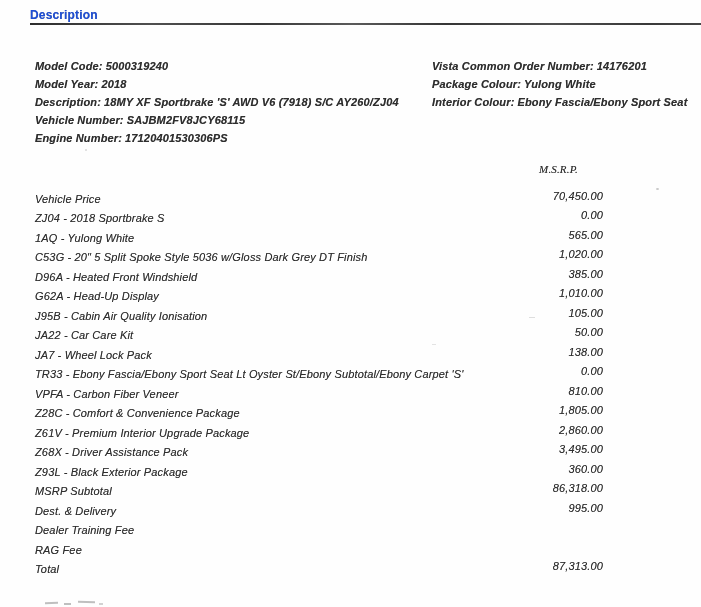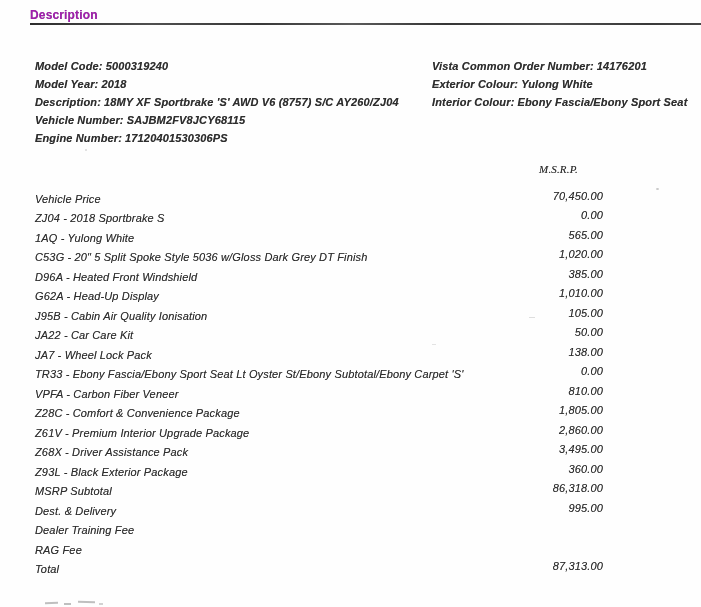--- a/index.html
+++ b/index.html
@@ -22,21 +22,21 @@
     letter-spacing: 0.15px;
   }
 
   .doc-title {
     position: absolute;
     left: 30px;
     top: 8px;
     font-size: 12px;
     font-weight: bold;
     font-style: normal;
-    color: #a21caf;
+    color: #1d4ed8;
     padding-bottom: 3px;
   }
   .title-rule {
     position: absolute;
     left: 30px;
     top: 23px;
     width: 671px;
     height: 2px;
     background: linear-gradient(90deg,
       #161616 0%, #3c3c3c 18%, #222 34%, #484848 48%,
@@ -113,31 +113,31 @@
 <div class="page">
 
   <div class="doc-title scan-text">Description</div>
   <div class="title-rule"></div>
 
   <div class="info-col left scan-text">
   <div class="info-line"><span class="info-label">Model Code:</span><span class="info-value">5000319240</span></div>
 
   <div class="info-line"><span class="info-label">Model Year:</span><span class="info-value">2018</span></div>
 
-  <div class="info-line"><span class="info-label">Description:</span><span class="info-value">18MY XF Sportbrake 'S'  AWD V6 (8757) S/C  AY260/ZJ04</span></div>
+  <div class="info-line"><span class="info-label">Description:</span><span class="info-value">18MY XF Sportbrake 'S'  AWD V6 (7918) S/C  AY260/ZJ04</span></div>
 
   <div class="info-line"><span class="info-label">Vehicle Number:</span><span class="info-value">SAJBM2FV8JCY68115</span></div>
 
   <div class="info-line"><span class="info-label">Engine Number:</span><span class="info-value">17120401530306PS</span></div>
 </div>
 
   <div class="info-col right scan-text">
   <div class="info-line"><span class="info-label">Vista Common Order Number:</span><span class="info-value">14176201</span></div>
 
-  <div class="info-line"><span class="info-label">Exterior Colour:</span><span class="info-value">Yulong White</span></div>
+  <div class="info-line"><span class="info-label">Package Colour:</span><span class="info-value">Yulong White</span></div>
 
   <div class="info-line"><span class="info-label">Interior Colour:</span><span class="info-value">Ebony Fascia/Ebony Sport Seat</span></div>
 </div>
 
   <div class="msrp-header scan-text">M.S.R.P.</div>
 
   <div class="pricing-rows scan-text">
   <div class="price-row">
     <span class="row-desc">Vehicle Price</span>
     <span class="row-amount">70,450.00</span>

